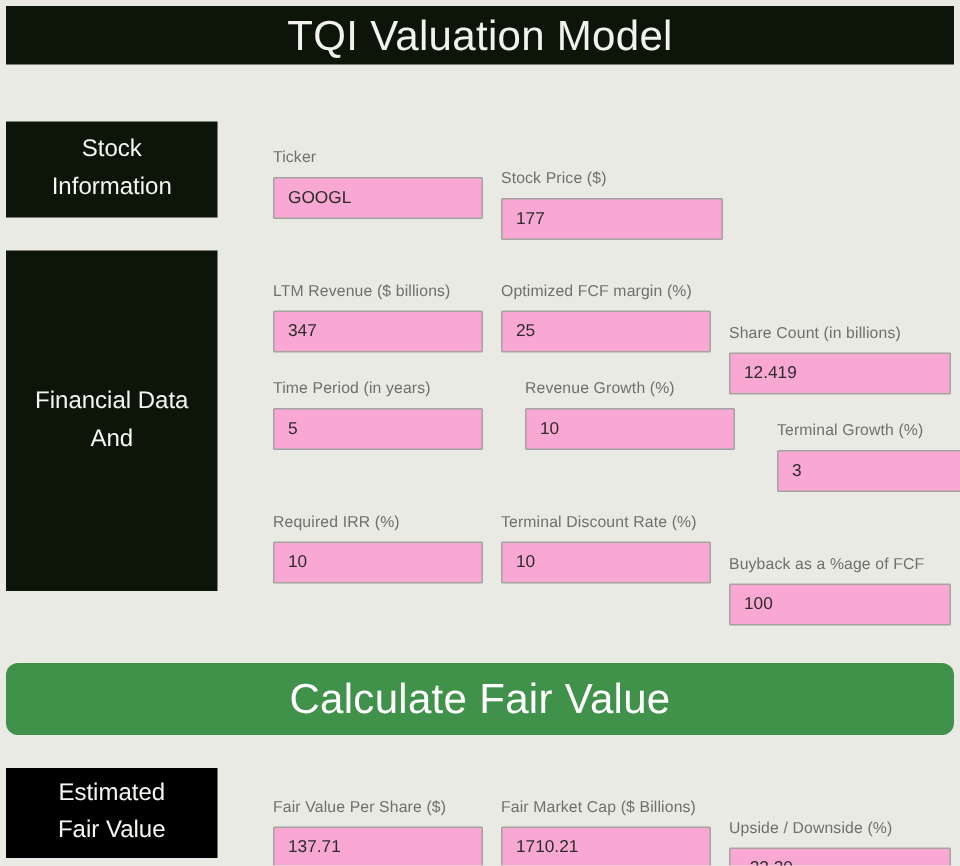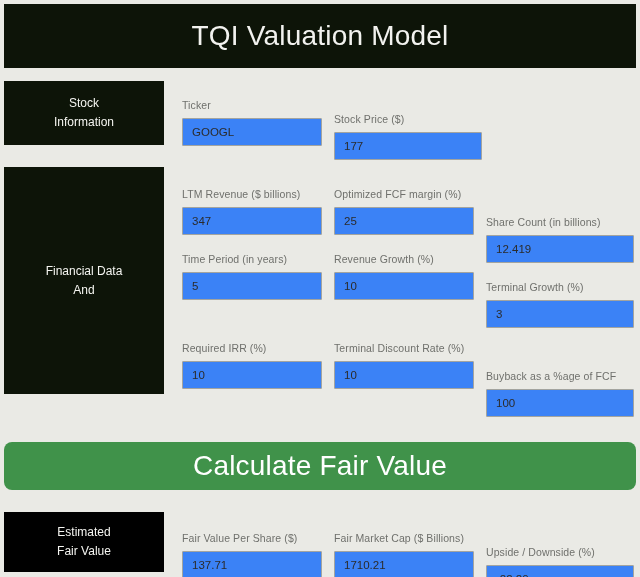--- a/index.html
+++ b/index.html
@@ -15,49 +15,49 @@
     position: relative;
     color: #262626;
   }
 
   
   .app-header {
     position: absolute;
     left: 4px;
     top: 4px;
     width: 632px;
-    height: 64px;
+    height: 39px;
     background: #0d1408;
     display: flex;
     align-items: center;
     justify-content: center;
     box-sizing: border-box;
   }
   .app-title {
     color: #f2f2ef;
     font-size: 28px;
     font-weight: 400;
     letter-spacing: 0.2px;
     line-height: 1;
   }
 
   
   .section-panel {
     position: absolute;
     left: 4px;
-    width: 160px;
+    width: 141px;
     background: #0d1408;
     color: #f5f5f1;
     display: flex;
     flex-direction: column;
     align-items: center;
     justify-content: center;
     box-sizing: border-box;
     text-align: center;
-    font-size: 12px;
+    font-size: 16px;
     line-height: 1.55;
     font-weight: 400;
   }
   .section-panel.black { background: #000000; }
   .section-panel .ln { display: block; white-space: nowrap; }
 
   #panel-stock      { top: 81px;  height: 64px; }
   #panel-financial  { top: 167px; height: 227px; }
   #panel-estimated  { top: 512px; height: 60px; }
 
@@ -84,34 +84,34 @@
     line-height: 1.2;
     margin-bottom: 6px;
     white-space: nowrap;
     letter-spacing: 0.1px;
   }
   .field-input {
     display: block;
     width: 100%;
     height: 28px;
     box-sizing: border-box;
-    background: #3b82f6;
+    background: #f9a8d4;
     border: 1px solid #a3a49f;
     border-radius: 1px;
     padding: 0 9px;
     font-family: "Liberation Sans", sans-serif;
     font-size: 11.5px;
     color: #2b2b2b;
     line-height: 26px;
     outline: none;
   }
 
   #row-stock      { top: 85px; align-items: center; }
   #row-fin-1      { top: 188px; }
-  #row-fin-2      { top: 253px; }
+  #row-fin-2      { top: 253px; gap: 16px; }
   #row-fin-3      { top: 342px; }
   #row-estimated  { top: 518px; align-items: center; }
 
   
   .calculate-button {
     position: absolute;
     left: 4px;
     top: 442px;
     width: 632px;
     height: 48px;

